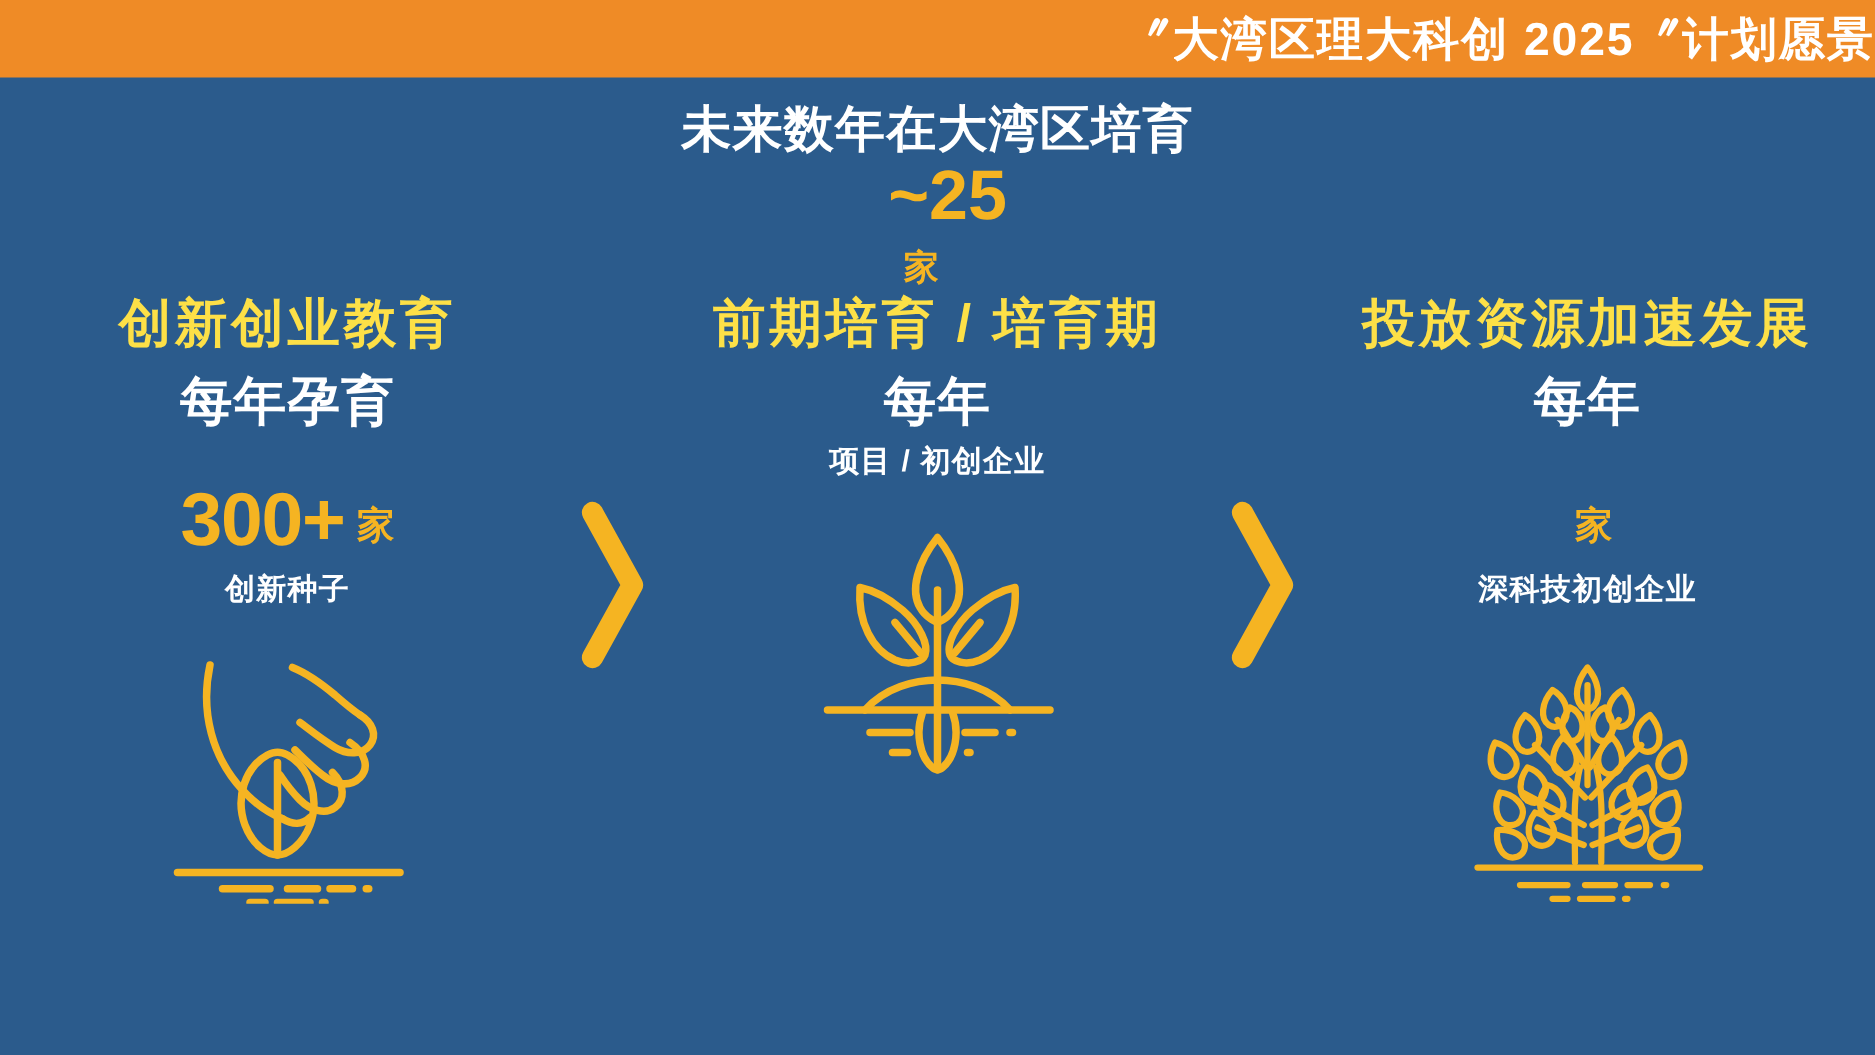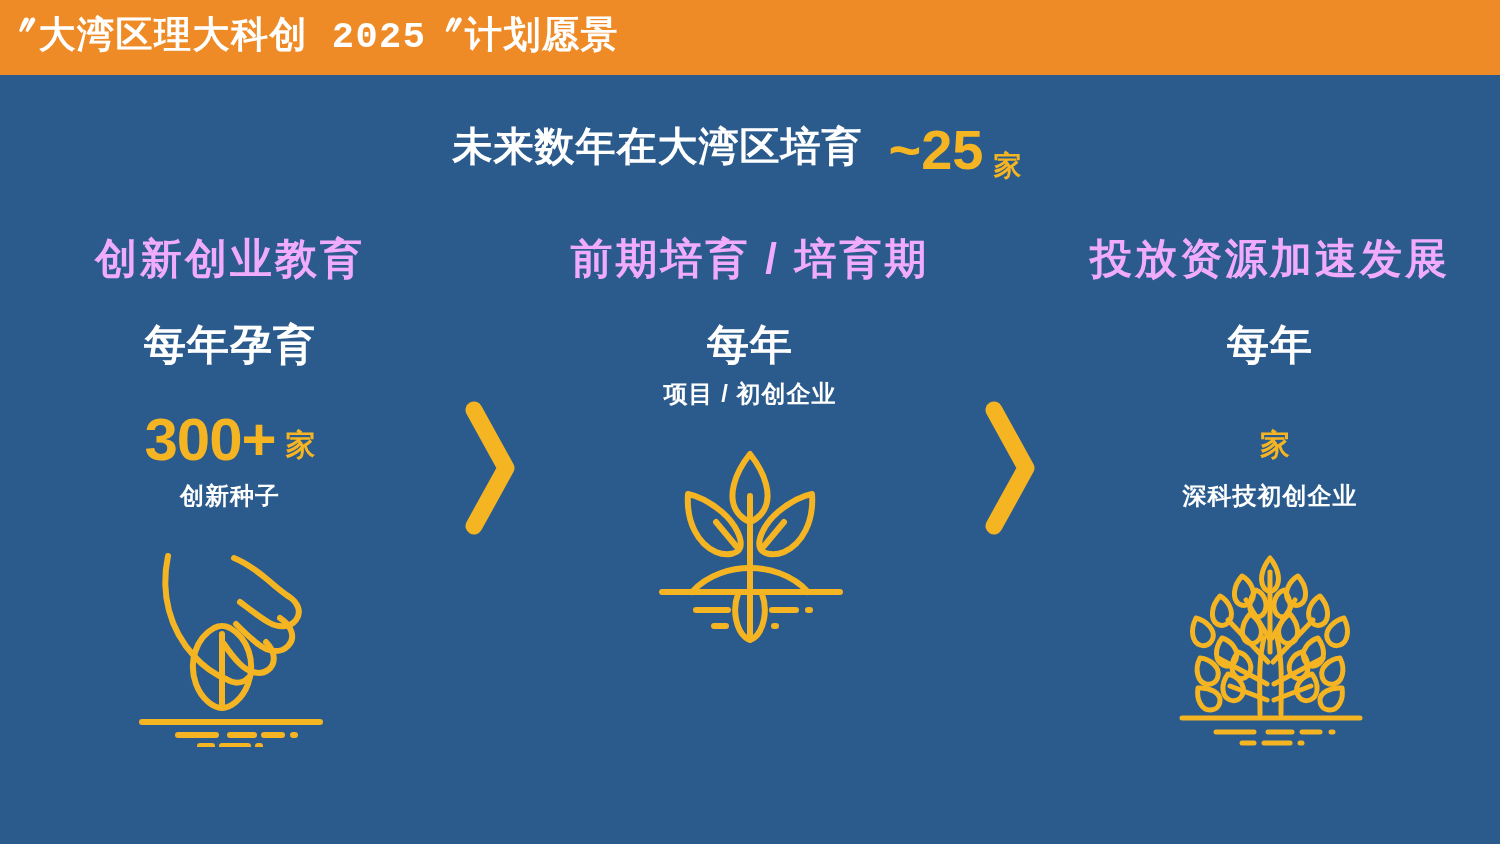--- a/index.html
+++ b/index.html
@@ -23,26 +23,25 @@
     background: #2b5b8c;
     overflow: hidden;
   }
 
   
   .header-band {
     position: absolute;
     top: 0;
     left: 0;
     width: 1500px;
-    height: 75px;
+    height: 62px;
     background: #ef8b26;
     display: flex;
     align-items: center;
-    justify-content: flex-start;
-    font-family: Liberation Mono, monospace;
+    justify-content: flex-end;
   }
 
   .header-title {
     color: #ffffff;
     font-size: 37px;
     font-weight: bold;
     letter-spacing: 1.5px;
     line-height: 1;
     white-space: nowrap;
   }
@@ -51,20 +50,21 @@
   .subtitle-row {
     position: absolute;
     top: 96px;
     left: 0;
     width: 1500px;
     height: 100px;
     display: flex;
     align-items: center;
     justify-content: center;
     white-space: nowrap;
+    flex-direction: column;
   }
 
   .subtitle-text {
     color: #ffffff;
     font-size: 40px;
     font-weight: bold;
     letter-spacing: 1px;
     line-height: 1;
   }
 
@@ -102,27 +102,27 @@
 
   .column {
     width: 470px;
     display: flex;
     flex-direction: column;
     align-items: center;
     position: relative;
   }
 
   .col-heading {
-    color: #f0abfc;
+    color: #fde047;
     font-size: 42px;
     font-weight: bold;
     letter-spacing: 3px;
     line-height: 1;
     white-space: nowrap;
-    margin-bottom: 44px;
+    margin-bottom: 20px;
   }
 
   .col-caption-top {
     color: #ffffff;
     font-size: 42px;
     font-weight: bold;
     letter-spacing: 1px;
     line-height: 1;
     white-space: nowrap;
   }

